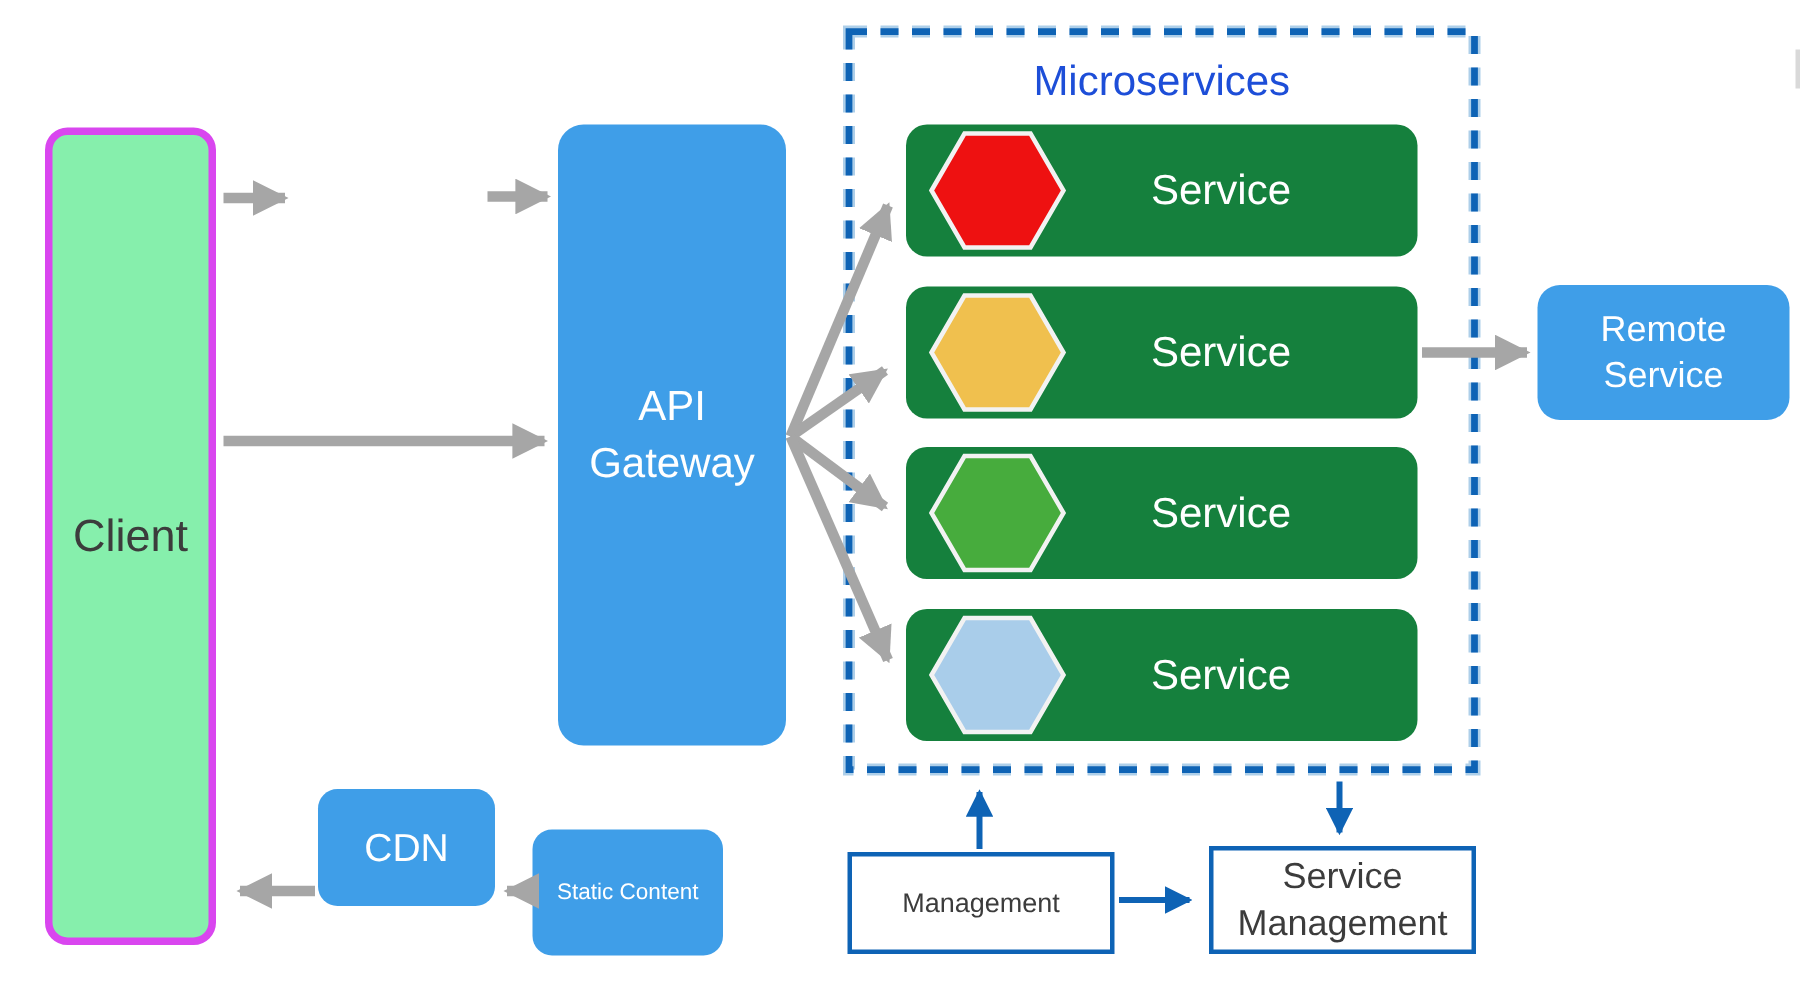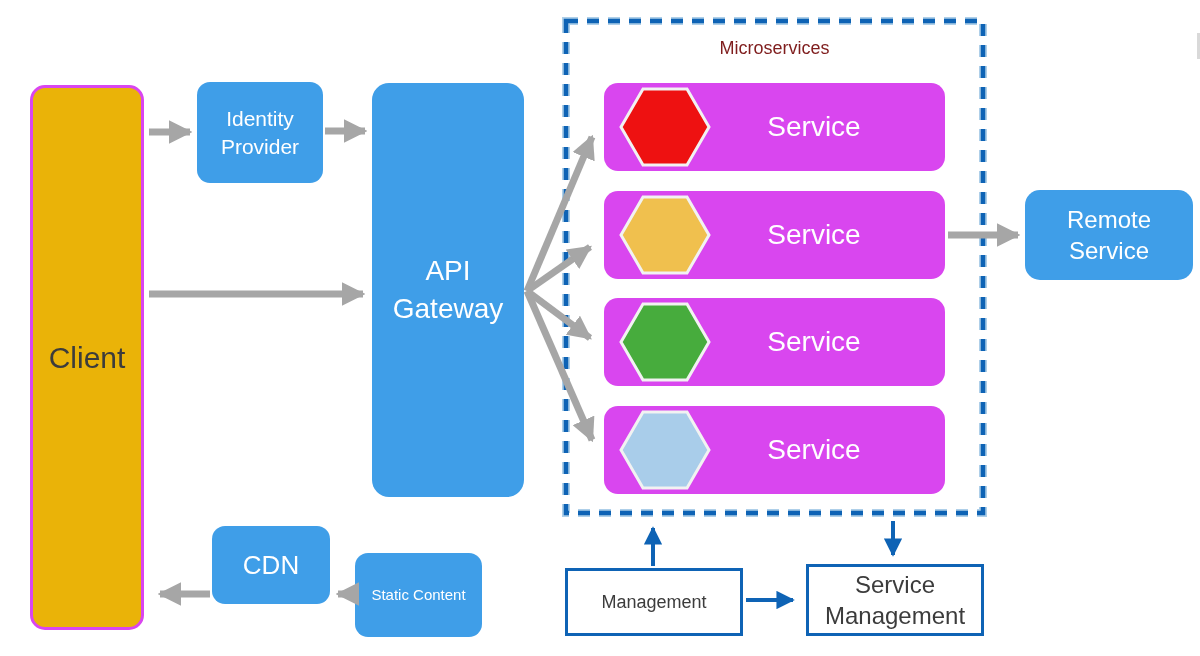--- a/index.html
+++ b/index.html
@@ -7,58 +7,55 @@
     position:relative;width:1200px;height:656px;background:#ffffff;overflow:hidden;
     font-family:"Liberation Sans", sans-serif;
   }
   .abs{position:absolute;box-sizing:border-box;}
   .node{
     display:flex;align-items:center;justify-content:center;text-align:center;
     box-sizing:border-box;white-space:pre-line;
   }
   .bluebox{background:#3f9ee8;color:#ffffff;border-radius:13px;}
   .client{
-    left:30px;top:85px;width:114px;height:545px;background:#eab308;
-    border:3px solid #d946ef;border-radius:15px;color:#3c3c3c;font-size:30px;
+    left:30px;top:85px;width:114px;height:545px;background:#86efac;
+    border:5px solid #d946ef;border-radius:15px;color:#3c3c3c;font-size:30px;
   }
   .identity{left:197px;top:82px;width:126px;height:101px;font-size:21px;line-height:1.3;}
   .gateway{left:372px;top:83px;width:152px;height:414px;font-size:28px;line-height:1.35;border-radius:17px;padding:0 6px;}
   .remote{left:1025px;top:190px;width:168px;height:90px;font-size:24px;line-height:1.3;padding:0 20px;border-radius:15px;}
   .cdn{left:212px;top:526px;width:118px;height:78px;font-size:26px;}
   .static{left:355px;top:553px;width:127px;height:84px;font-size:15px;line-height:1.3;padding:0 14px;}
   .outline{background:#ffffff;border:3px solid #0e63b5;color:#3c3c3c;}
   .management{left:565px;top:568px;width:178px;height:68px;font-size:18px;}
   .discovery{left:806px;top:564px;width:178px;height:72px;font-size:24px;line-height:1.3;padding:0 16px;}
   .ms-title{
-    left:566px;top:38px;width:417px;text-align:center;color:#7f1d1d;font-size:18px;
+    left:566px;top:38px;width:417px;text-align:center;color:#1d4ed8;font-size:28px;
   }
   .service-row{
-    left:604px;width:341px;height:88px;background:#d946ef;border-radius:14px;
+    left:604px;width:341px;height:88px;background:#15803d;border-radius:14px;
     display:flex;align-items:center;
   }
   .service-row .hex{margin-left:15px;flex:0 0 auto;display:block;}
   .service-row .svc-label{
     flex:1;text-align:center;color:#ffffff;font-size:28px;padding-right:28px;
   }
   .sliver{left:1197px;top:33px;width:3px;height:26px;background:#d9d9d9;}
   #wires{left:0;top:0;pointer-events:none;z-index:6;}
   .boxlayer{z-index:2;}
 </style>
 </head>
 <body>
 
 <div id="stage">
 
   <div class="abs node client boxlayer">
     <span>Client</span>
   </div>
 
-  <div class="abs node bluebox identity boxlayer">
-    <span>Identity Provider</span>
-  </div>
 
   <div class="abs node bluebox gateway boxlayer">
     <span>API Gateway</span>
   </div>
 
   <div class="abs ms-title boxlayer">Microservices</div>
 
   <div class="abs service-row boxlayer" style="top:83px">
     <svg class="hex" width="92" height="80" viewBox="0 0 92 80">
       <polygon points="2,40 24,2 68,2 90,40 68,78 24,78" stroke="#f2f2f2" stroke-width="3" fill="#ee1111"></polygon>

